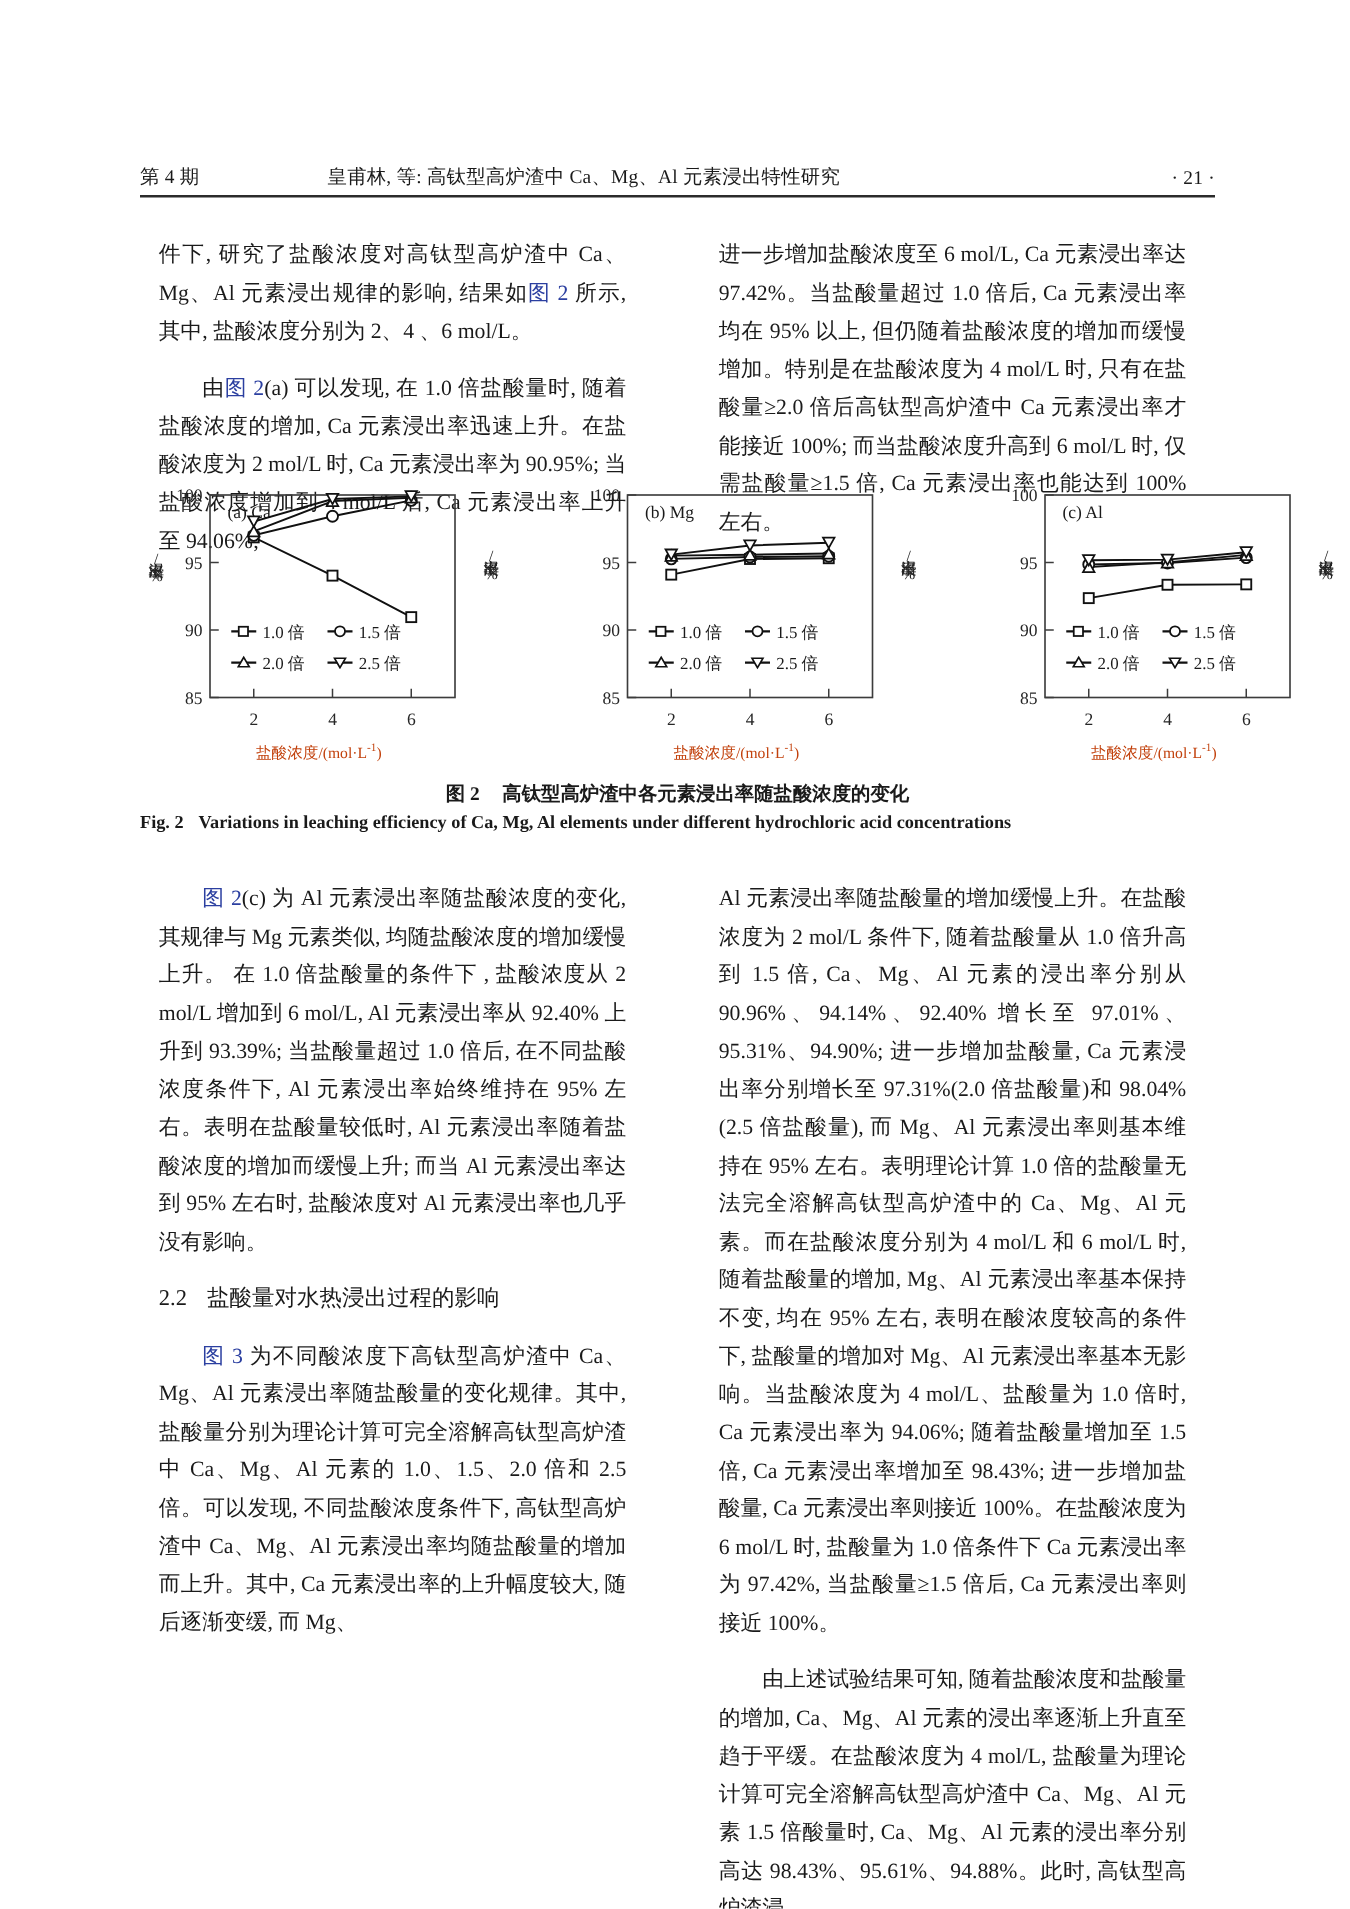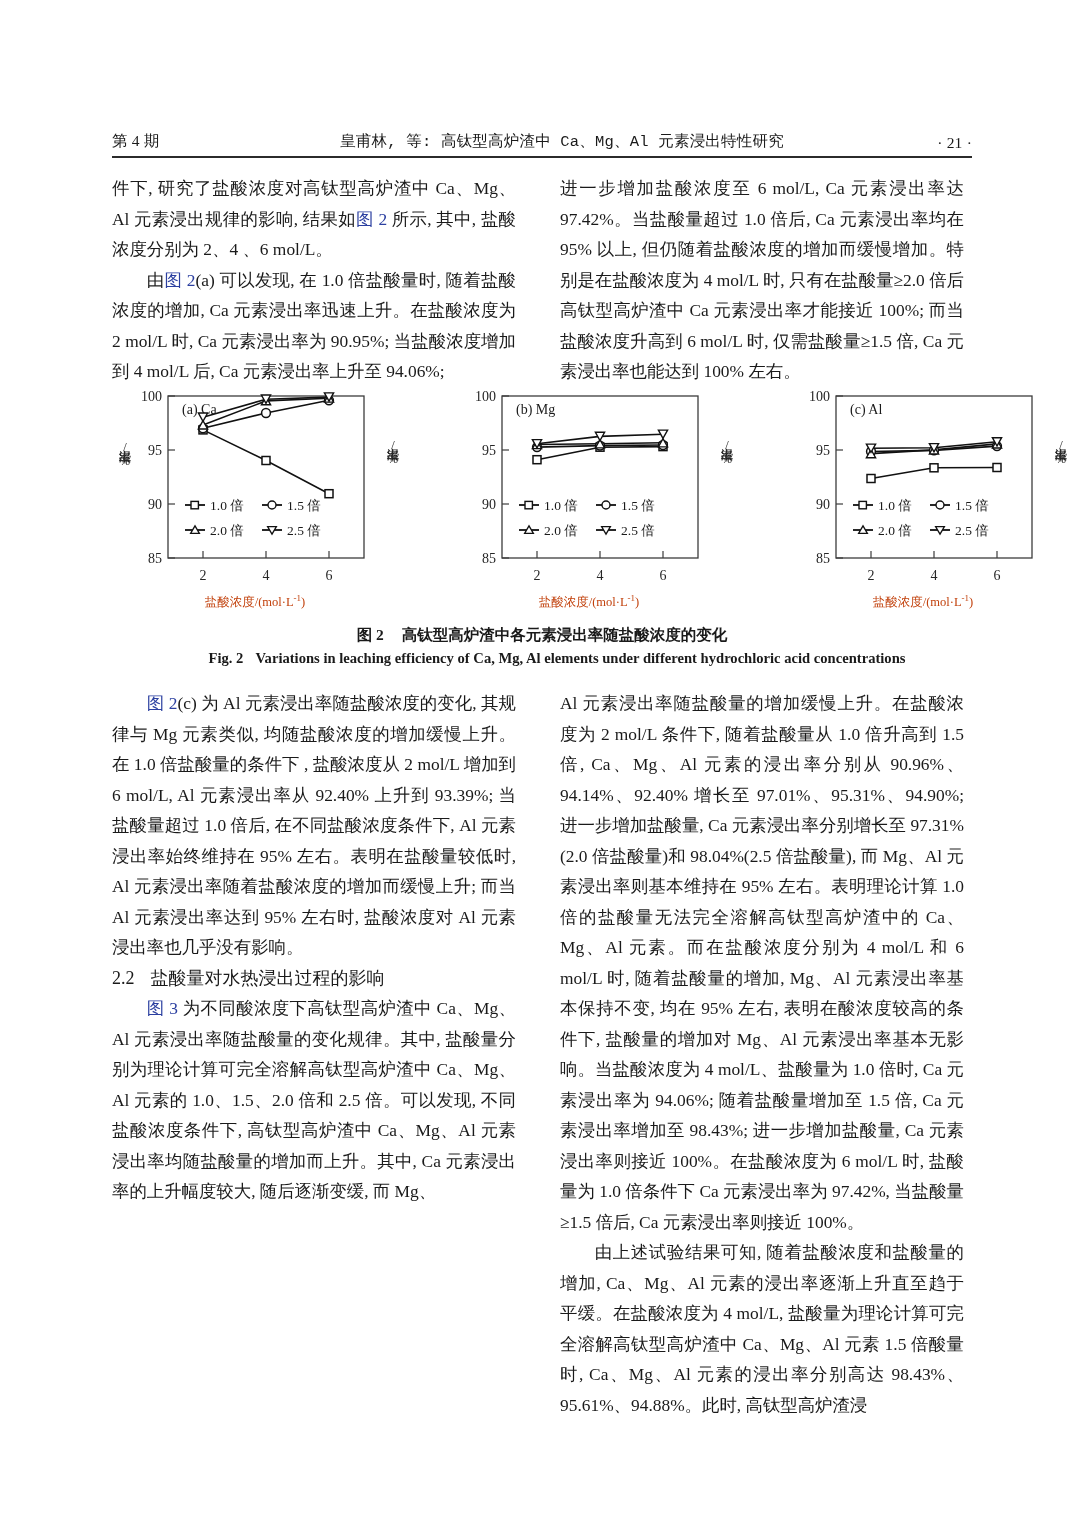--- a/index.html
+++ b/index.html
@@ -30,42 +30,42 @@
     left: 112px;
     top: 126px;
     width: 860px;
     height: 26px;
     display: flex;
     align-items: flex-end;
     font-size: 15.5px;
     letter-spacing: 0.2px;
   }
   .header .issue { width: 150px; text-align: left; }
-  .header .center { flex: 1; text-align: center; font-family: Liberation Mono, monospace; }
+  .header .center { flex: 1; text-align: left; }
   .header .pageno { width: 110px; text-align: right; }
 
   .header-rule {
     position: absolute;
     left: 112px;
     top: 156px;
     width: 860px;
     height: 0;
     border-top: 2.2px solid #2b2b2b;
   }
 
   
   .col {
     position: absolute;
     width: 404px;
     font-size: 17.4px;
     line-height: 30.5px;
     text-align: justify;
     text-justify: inter-ideograph;
   }
-  .col p { margin: 0; }
+  .col p { margin: 15px; }
   .col p.ind { text-indent: 2em; }
   .col-left  { left: 112px; }
   .col-right { left: 560px; }
 
   .lt-a { top: 173px; }
   .rt-a { top: 173px; }
 
   .lt-b { top: 688px; }
   .rt-b { top: 688px; }
 
@@ -143,24 +143,23 @@
     left: 0;
     top: 237px;
     width: 860px;
     text-align: center;
     font-size: 15.5px;
     font-weight: bold;
   }
   .cap-cn .lbl { margin-right: 18px; }
   .cap-en {
     position: absolute;
-    left: 15px;
+    left: 0;
     top: 262px;
     width: 860px;
-    text-align: center;
     font-size: 14.6px;
     font-weight: bold;
   }
   .cap-en .lbl { margin-right: 12px; }
 
   
   .watermark {
     position: absolute;
     left: 888px;
     top: 1464px;

